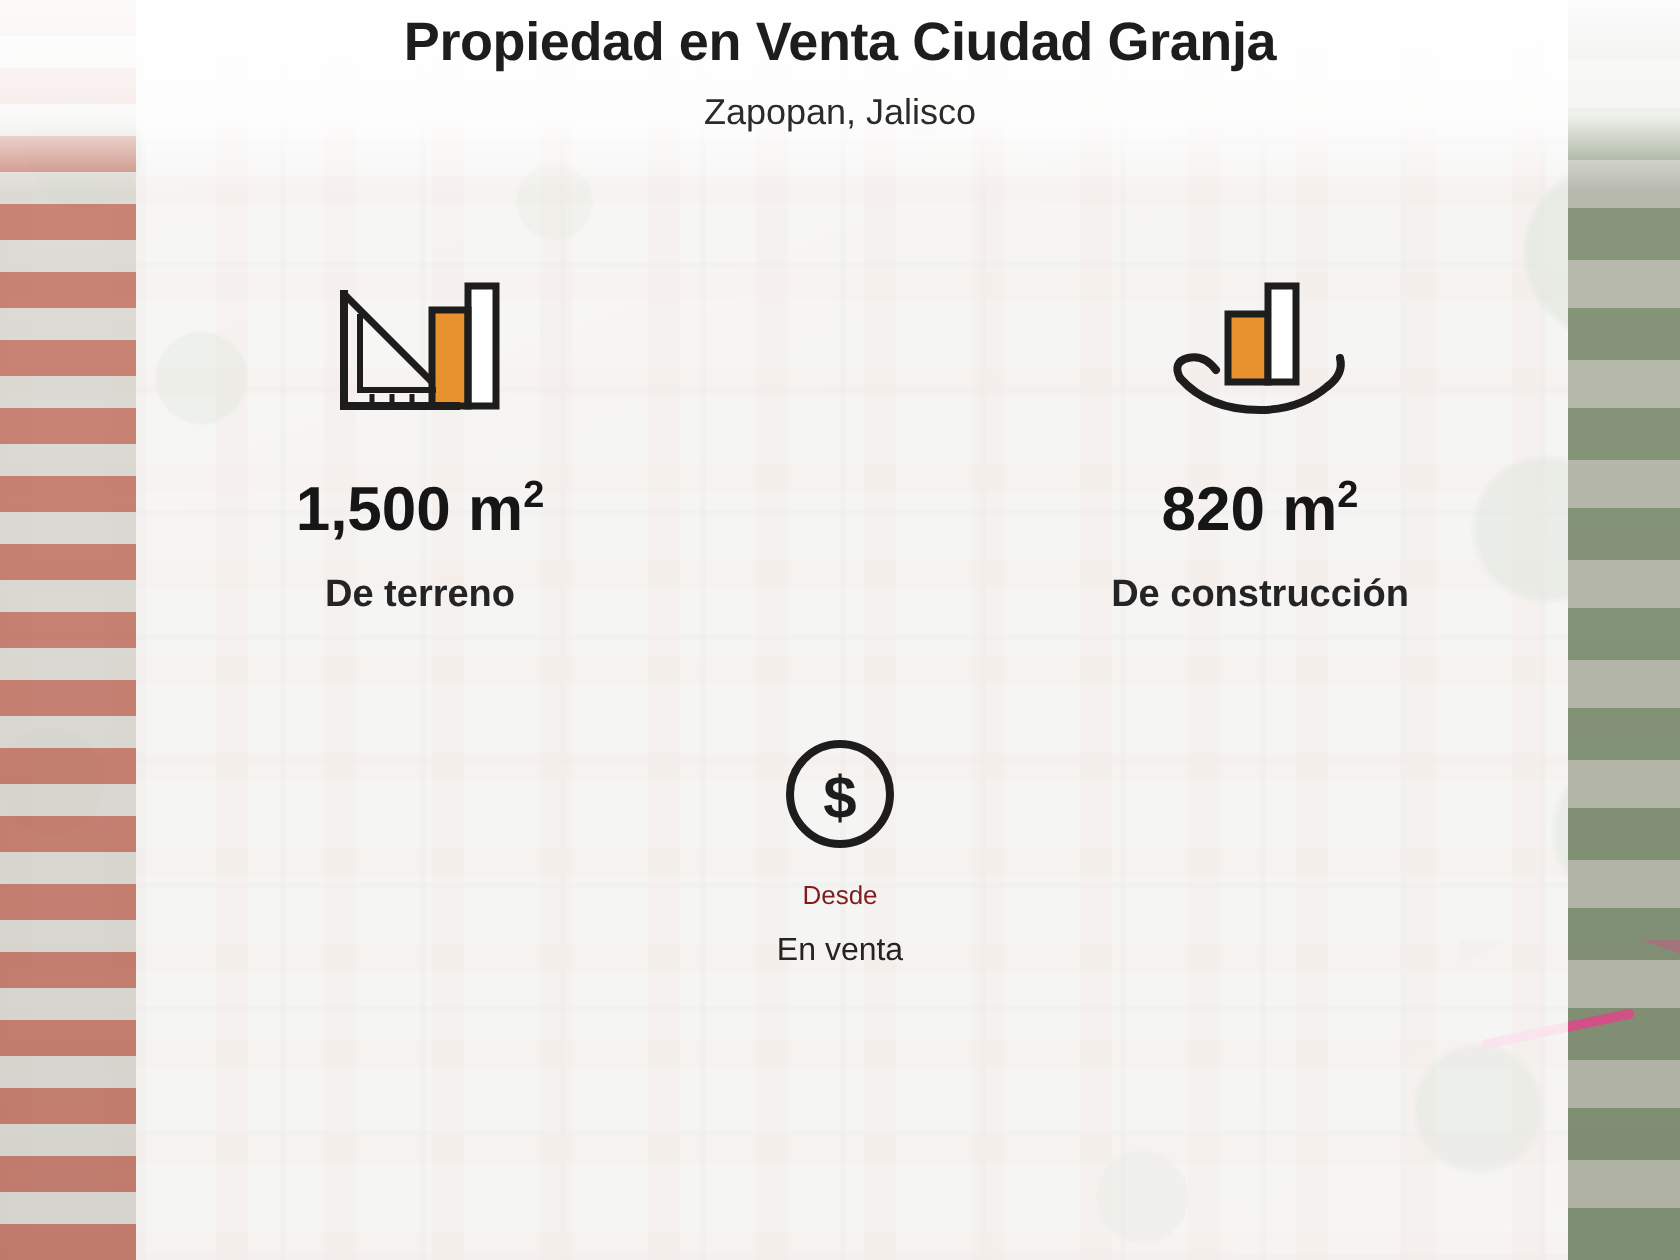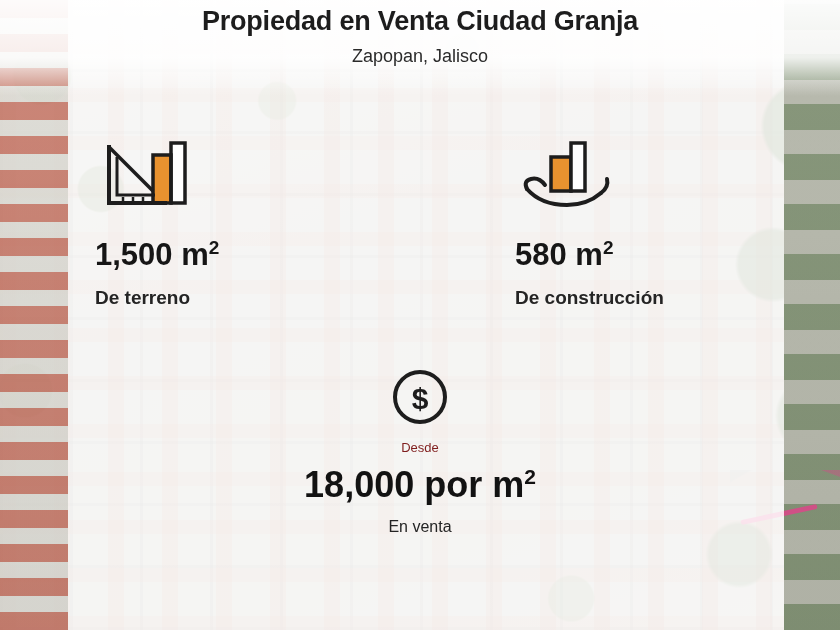--- a/index.html
+++ b/index.html
@@ -118,21 +118,21 @@
   .stats {
     margin-top: 56px;
     width: 100%;
     display: flex;
     justify-content: center;
     gap: 190px;
   }
   .stat {
     display: flex;
     flex-direction: column;
-    align-items: flex-start;
+    align-items: center;
     width: 230px;
   }
   .stat-icon {
     height: 96px;
     display: flex;
     align-items: flex-end;
     justify-content: center;
   }
   .stat-value {
     margin-top: 18px;
@@ -233,35 +233,32 @@
 
             <path d="M36 30 h20 v34 h-20 z" fill="#E8922F" stroke="#1d1d1d" stroke-width="3.5"></path>
             <path d="M56 16 h14 v48 h-14 z" fill="#ffffff" stroke="#1d1d1d" stroke-width="3.5"></path>
 
             <path d="M12 62 q14 16 40 16 q20 0 34 -12" fill="none" stroke="#1d1d1d" stroke-width="4" stroke-linecap="round"></path>
             <path d="M12 62 q-4 -8 4 -10 q8 -2 14 6" fill="none" stroke="#1d1d1d" stroke-width="4" stroke-linecap="round"></path>
             <path d="M86 66 q8 -6 6 -14" fill="none" stroke="#1d1d1d" stroke-width="4" stroke-linecap="round"></path>
           </svg>
         </div>
         <div class="stat-value">
-          <span>580 m</span><sup>2</sup>
+          <span>820 m</span><sup>2</sup>
         </div>
         <div class="stat-label">De construcción</div>
       </div>
 
     </div>
 
     <div class="price-block">
       <div class="price-icon">
         <svg width="60" height="60" viewBox="0 0 60 60" aria-hidden="true">
           <circle cx="30" cy="30" r="25" fill="none" stroke="#1d1d1d" stroke-width="4"></circle>
           <text x="30" y="42" text-anchor="middle" font-family="Liberation Sans, sans-serif" font-size="30" font-weight="bold" fill="#1d1d1d">$</text>
         </svg>
       </div>
       <div class="price-from">Desde</div>
-      <div class="price-value">
-        <span>18,000 por m</span><sup>2</sup>
-      </div>
       <div class="price-sale">En venta</div>
     </div>
 
   </div>
 </div>
 
 </body></html>

